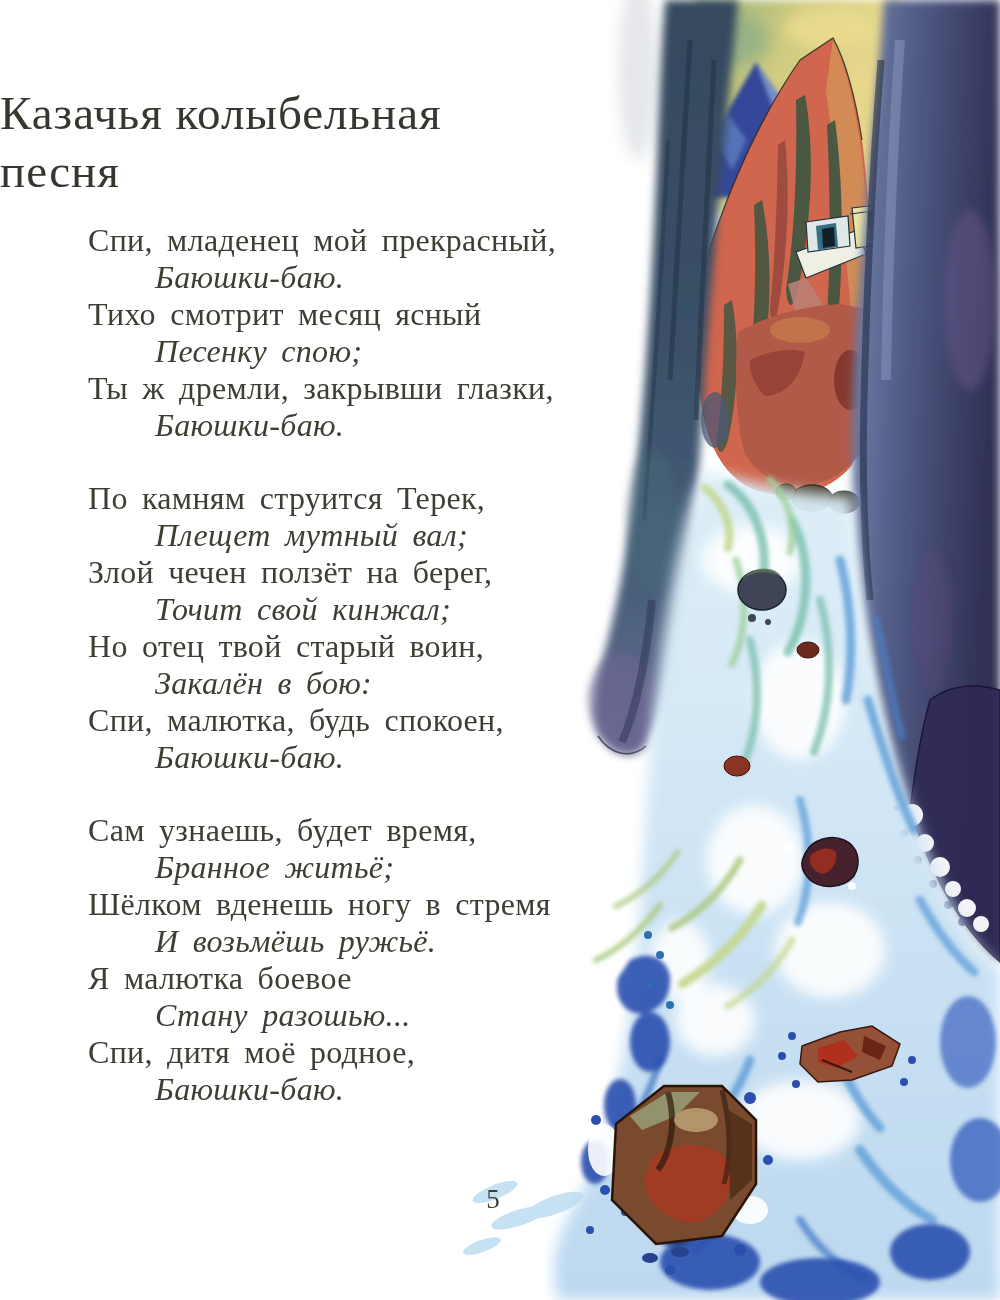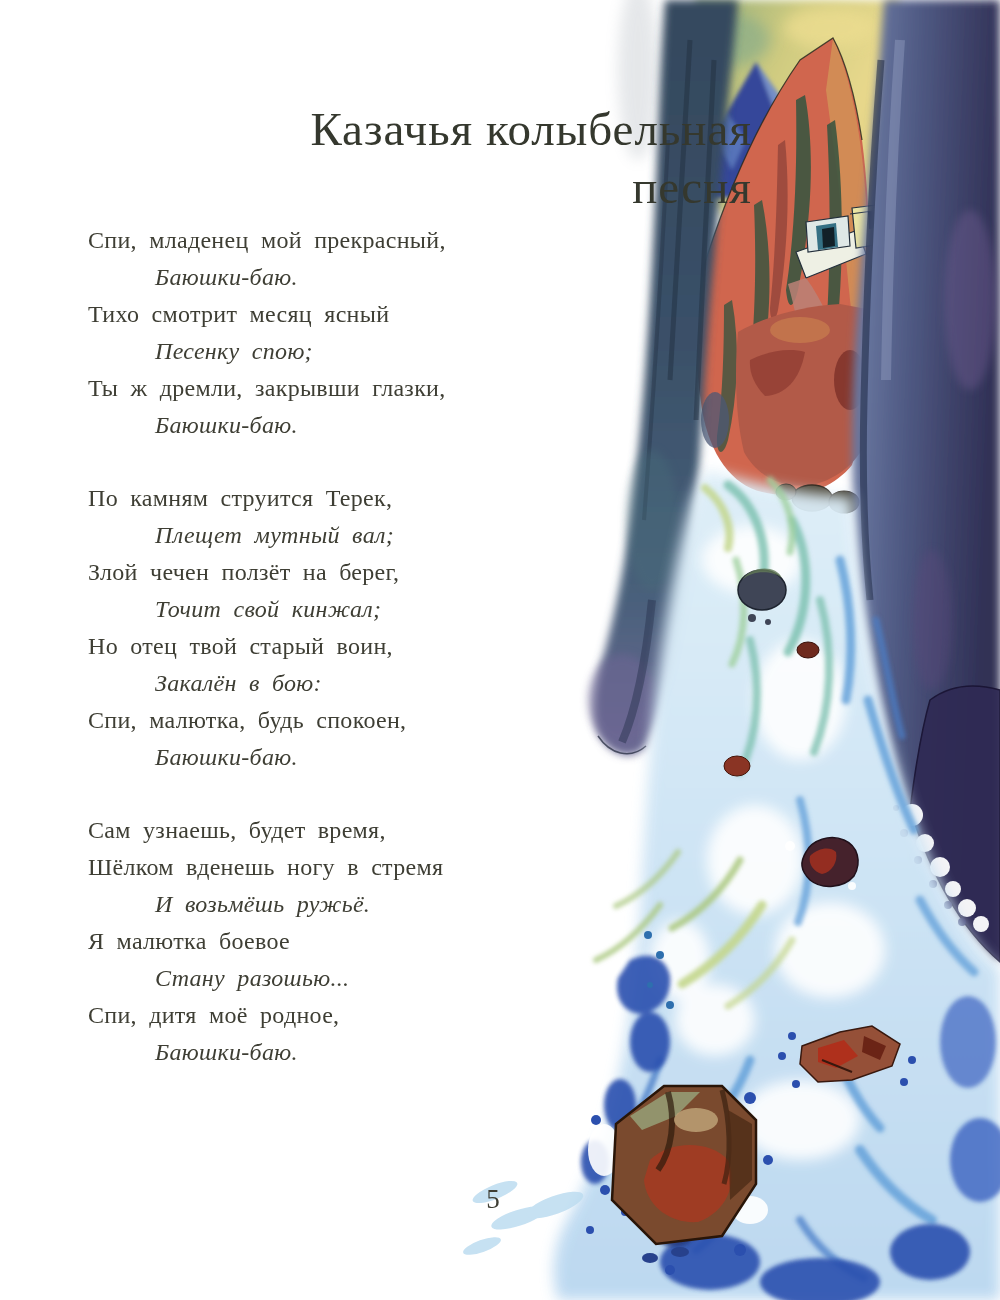--- a/index.html
+++ b/index.html
@@ -4,28 +4,28 @@
 <style>
   html,body{margin:0;padding:0;background:#ffffff;}
   .page{
     position:relative;width:1000px;height:1300px;background:#ffffff;
     overflow:hidden;font-family:"Liberation Serif","DejaVu Serif",serif;
     color:#3d3d33;
   }
   .illustration{position:absolute;top:0;right:0;width:560px;height:1300px;z-index:0;}
   .textcol{position:relative;z-index:1;}
   .title{
-    position:absolute;top:84px;left:0;width:736px;text-align:right;
+    position:absolute;top:84px;left:0;width:736px;text-align:left;
     font-size:47px;line-height:58px;color:#35382e;letter-spacing:1px;
-    font-weight:normal;margin:16px;
+    font-weight:normal;margin:0;
   }
   .poem{position:absolute;left:88px;top:222px;width:580px;}
   .stanza{margin:0 0 36px 0;}
   .line{
-    margin:0;font-size:24px;line-height:37px;white-space:nowrap;
+    margin:0;font-size:32px;line-height:37px;white-space:nowrap;
     word-spacing:6px;letter-spacing:0.3px;color:#3e3e34;
   }
   .line.indent{padding-left:67px;font-style:italic;}
   .pagenum{
     position:absolute;top:1184px;left:0;width:986px;text-align:center;
     font-size:27px;color:#3e3e34;
   }
 </style>
 </head>
 <body>
@@ -288,20 +288,21 @@
         <p class="line indent">Плещет  мутный  вал;</p>
         <p class="line">Злой  чечен  ползёт  на  берег,</p>
         <p class="line indent">Точит  свой  кинжал;</p>
         <p class="line">Но  отец  твой  старый  воин,</p>
         <p class="line indent">Закалён  в  бою:</p>
         <p class="line">Спи,  малютка,  будь  спокоен,</p>
         <p class="line indent">Баюшки-баю.</p>
       </div>
       <div class="stanza">
         <p class="line">Сам  узнаешь,  будет  время,</p>
+        <p class="line indent">Бранное  житьё;</p>
         <p class="line">Шёлком  вденешь  ногу  в  стремя</p>
         <p class="line indent">И  возьмёшь  ружьё.</p>
         <p class="line">Я  малютка  боевое</p>
         <p class="line indent">Стану  разошью...</p>
         <p class="line">Спи,  дитя  моё  родное,</p>
         <p class="line indent">Баюшки-баю.</p>
       </div>
     </div>
 
     <div class="pagenum">5</div>

